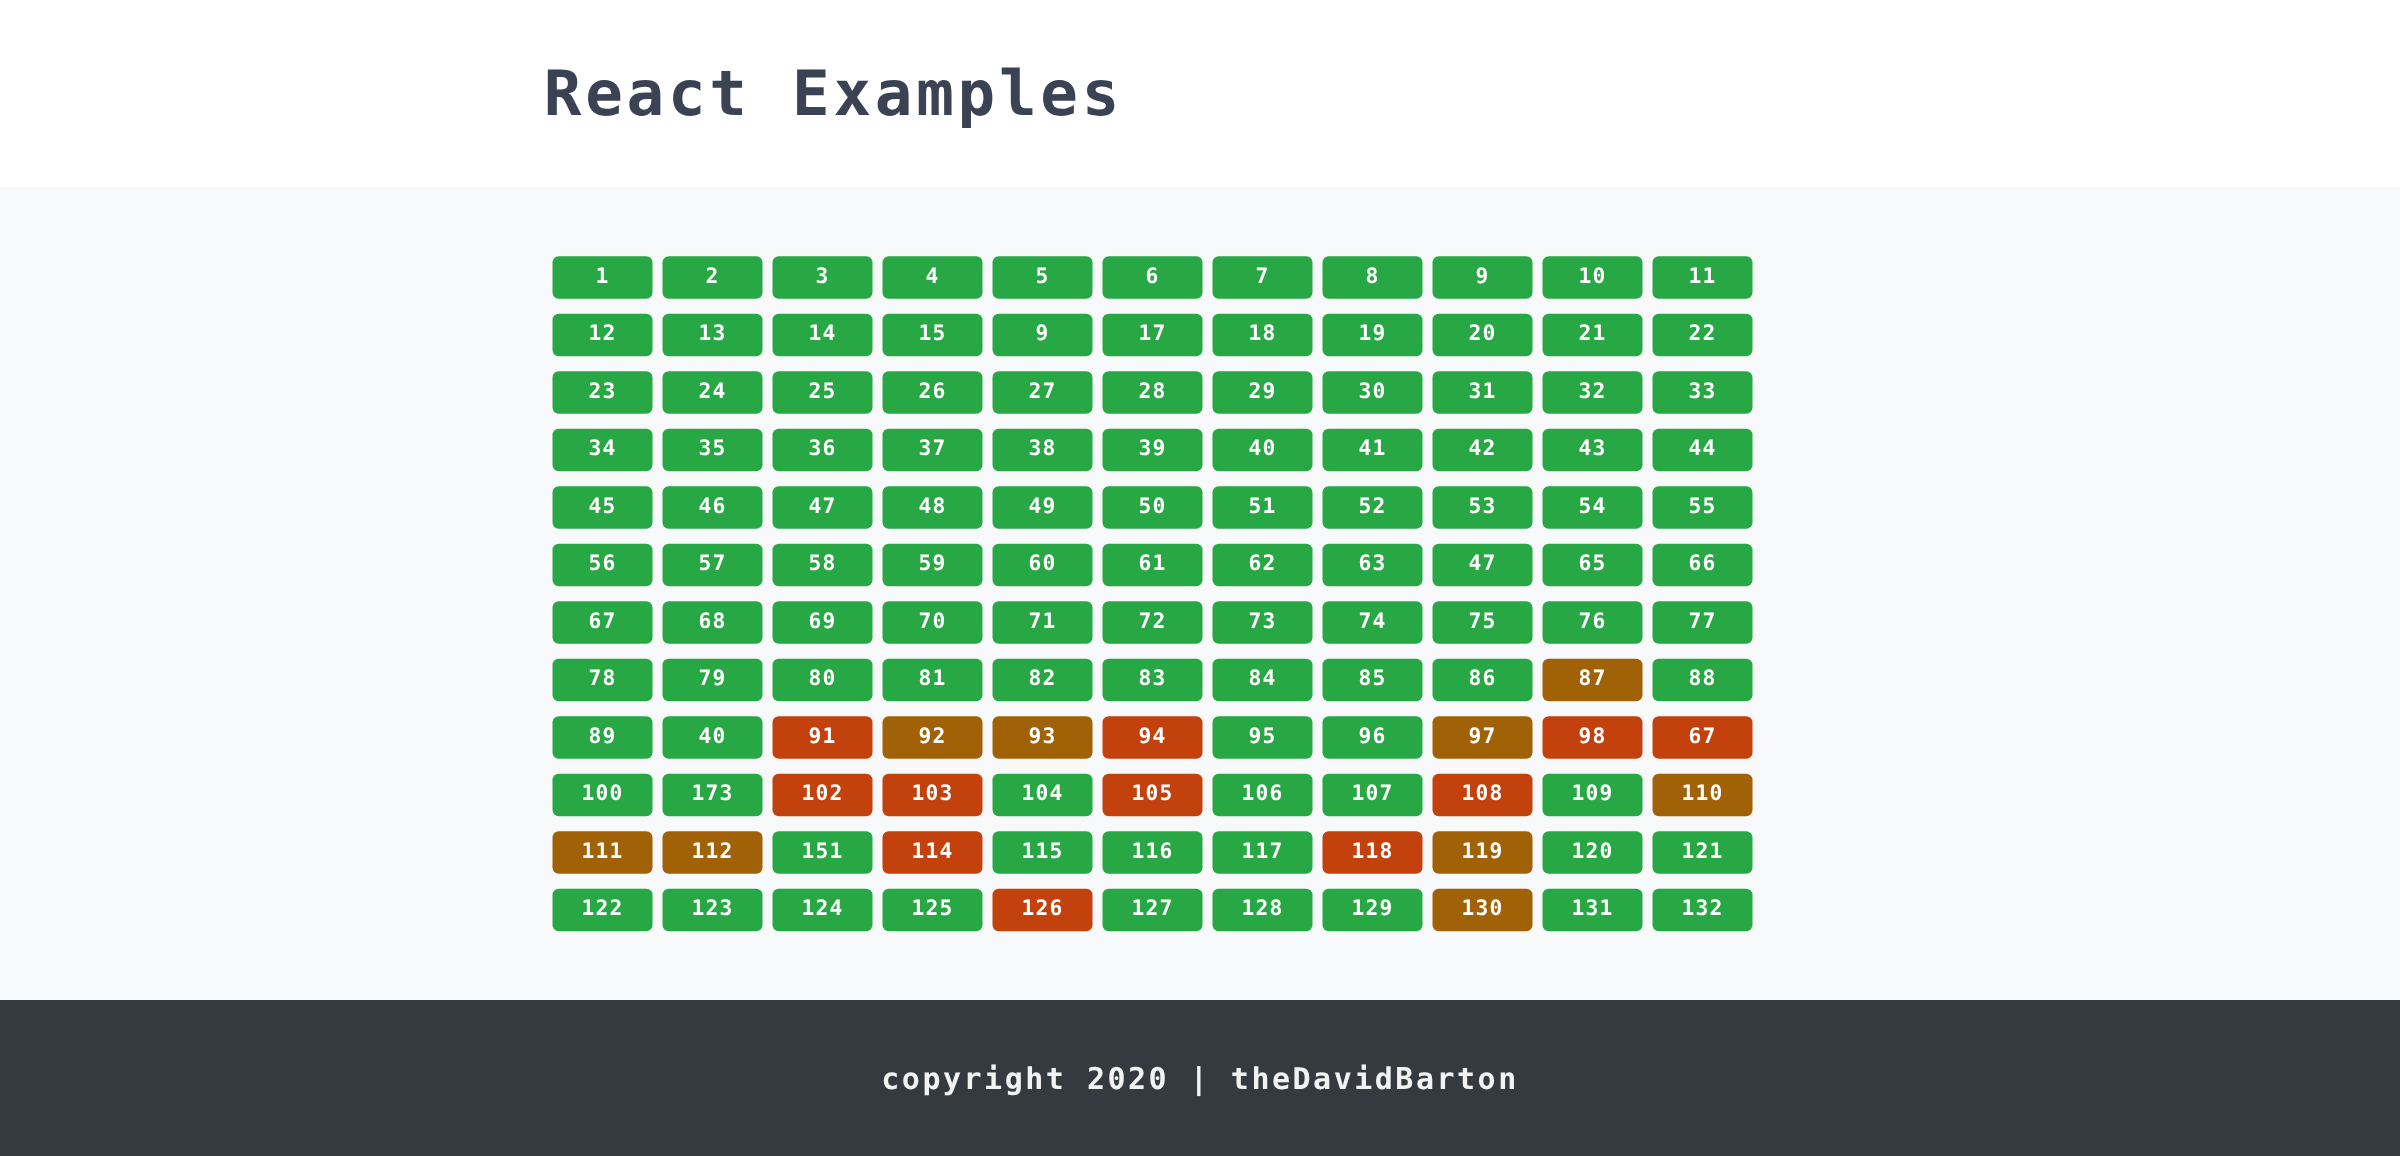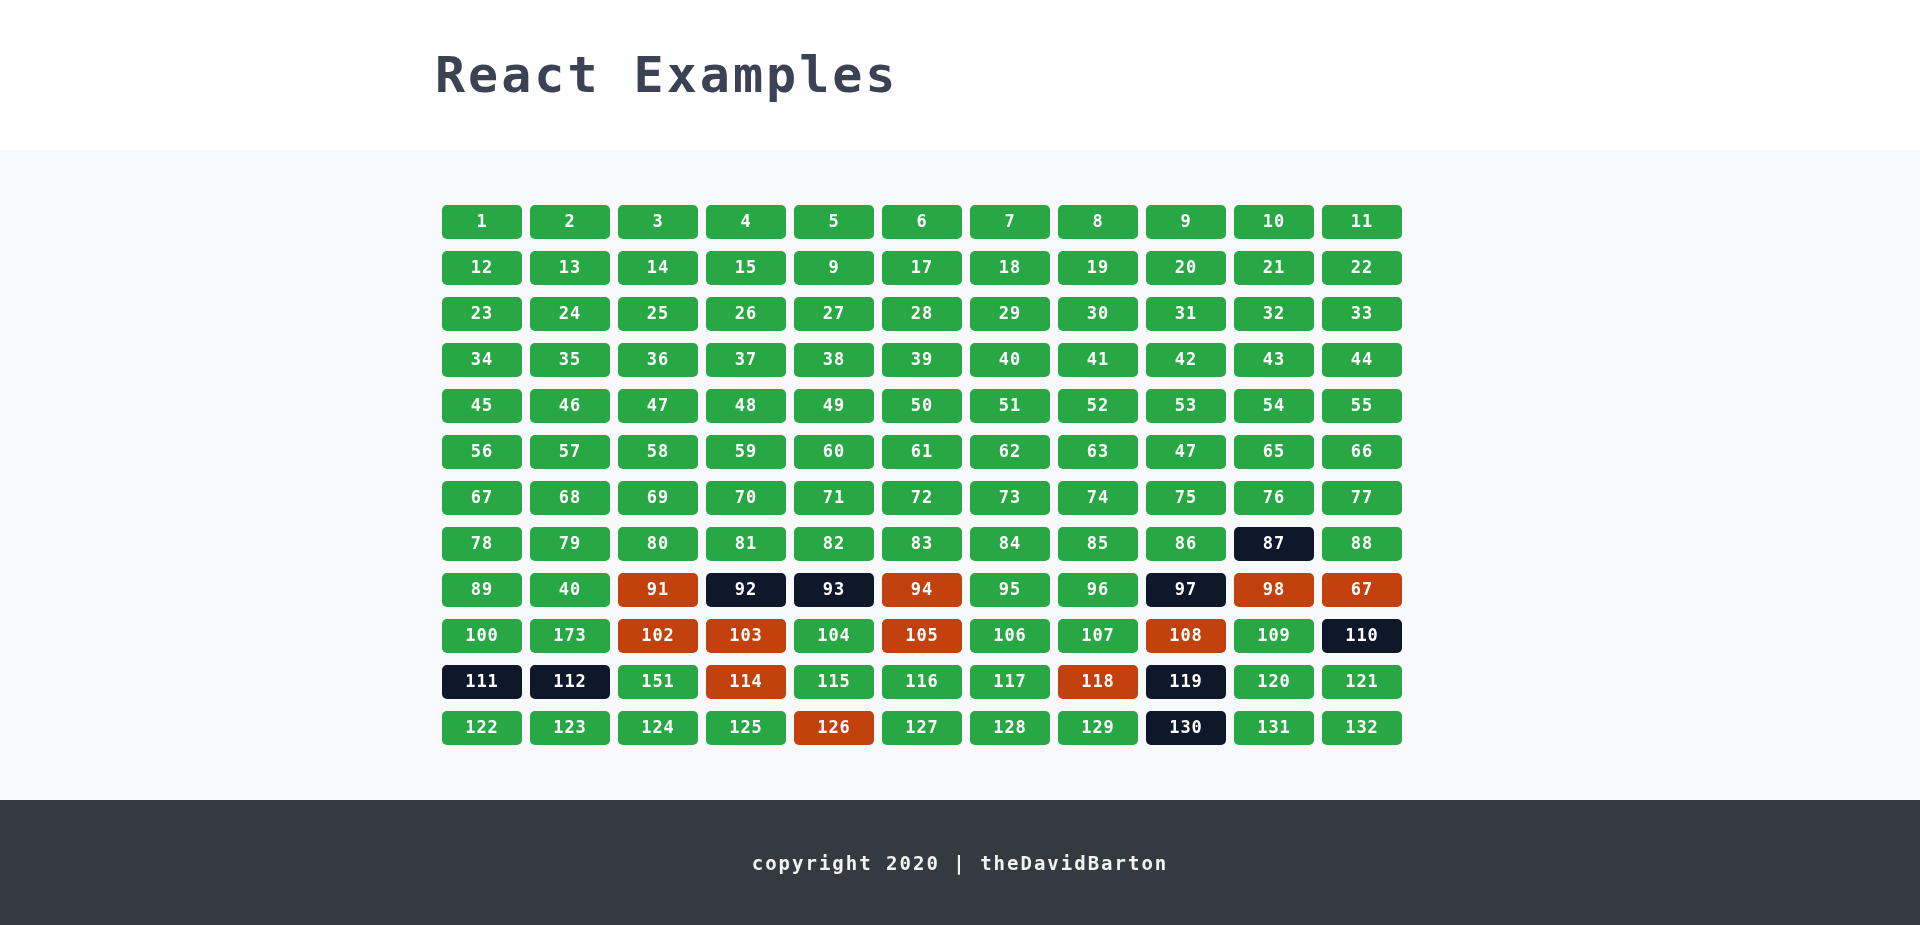--- a/index.html
+++ b/index.html
@@ -69,35 +69,35 @@
     letter-spacing: 1px;
     color: #ffffff;
     cursor: pointer;
     user-select: none;
     line-height: 1;
     padding-bottom: 1px;
   }
 
   .cell.state-on   { background: #28a745; }
   .cell.state-dim  { background: #c2410c; }
-  .cell.state-off  { background: #0f172a; }
+  .cell.state-off  { background: #a16207; }
 
   
   .site-footer {
     flex: 0 0 125px;
     height: 125px;
     background: #343a40;
     display: flex;
     align-items: center;
     justify-content: center;
   }
 
   .footer-text {
     font-family: "DejaVu Sans Mono", "Liberation Mono", monospace;
-    font-size: 19px;
+    font-size: 24px;
     font-weight: bold;
     letter-spacing: 2px;
     color: #f2f2f2;
     white-space: pre;
   }
 </style>
 </head>
 <body>
 
 <header class="site-header">

